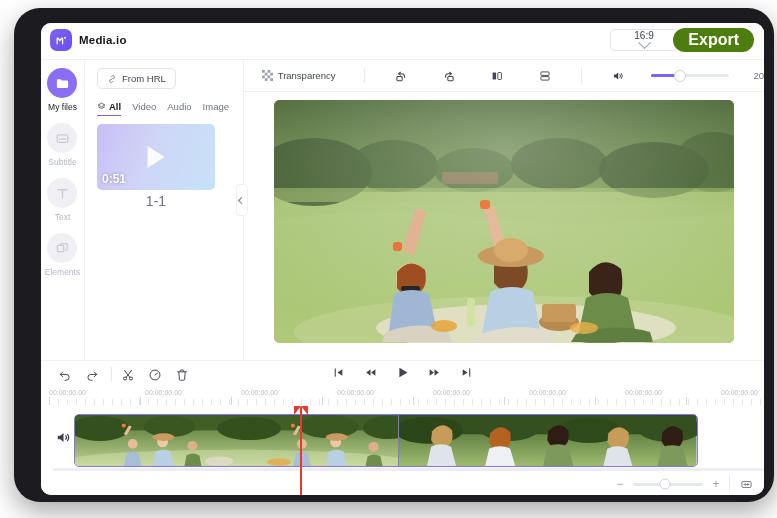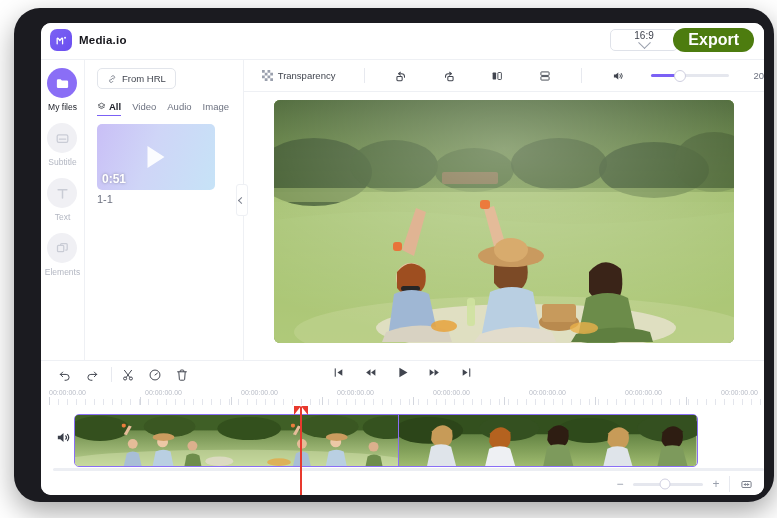--- a/index.html
+++ b/index.html
@@ -43,21 +43,21 @@
   .mtab{font-size:9.5px;color:#6d7280;cursor:pointer;padding-bottom:3px;position:relative;}
   .mtab.active{color:#20232b;font-weight:bold;}
   .mtab.active:after{content:"";position:absolute;left:0;right:0;bottom:-1px;height:1.5px;background:#7b61f5;}
   .mtab .stack{display:inline-block;margin-right:3px;vertical-align:-1px;}
   .thumb-card{margin-bottom:6px;}
   .thumb{width:118px;height:66px;border-radius:5px;position:relative;overflow:hidden;
          background:linear-gradient(110deg,#c9bff6 0%,#cfd5f7 45%,#c6e3f7 100%);cursor:pointer;}
   .ply{position:absolute;left:50%;top:50%;transform:translate(-50%,-50%);width:0;height:0;
        border-left:17px solid rgba(255,255,255,.92);border-top:11px solid transparent;border-bottom:11px solid transparent;}
   .dur{position:absolute;left:5px;bottom:4px;font-size:12px;color:#fff;font-weight:bold;text-shadow:0 0 3px rgba(0,0,0,.35);}
-  .tname{font-size:11px;color:#6d7280;width:118px;margin-top:3px;}
+  .tname{font-size:14px;color:#6d7280;text-align:center;width:118px;margin-top:3px;}
   .collapse{position:absolute;right:-5px;top:124px;width:10px;height:30px;background:#fff;border:1px solid #eef0f4;
        border-radius:3px;display:flex;align-items:center;justify-content:center;cursor:pointer;z-index:5;}
   .collapse i{display:block;width:4px;height:4px;border-left:1.2px solid #7a7f8c;border-bottom:1.2px solid #7a7f8c;transform:rotate(45deg);}
 
   
   .prev-side{flex:1;background:#fff;display:flex;flex-direction:column;}
   .toolbar2{height:31px;border-bottom:1px solid #eef0f4;display:flex;align-items:center;padding-left:9px;gap:16px;}
   .tb-btn{display:flex;align-items:center;gap:5px;font-size:9.5px;color:#41454f;cursor:pointer;padding:0 9px;height:22px;}
   .vdiv{width:1px;height:15px;background:#e7e9ef;margin:0 4px;}
   .vol-track{width:78px;height:3px;background:#e5e7ee;border-radius:2px;position:relative;margin:0 8px;cursor:pointer;}

